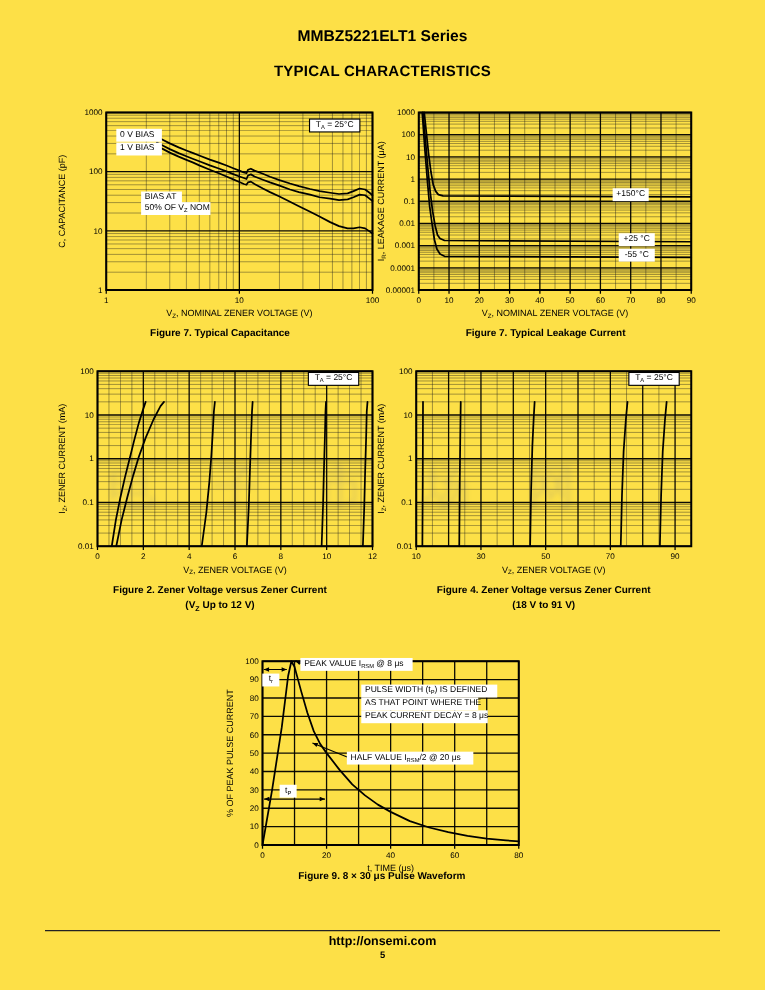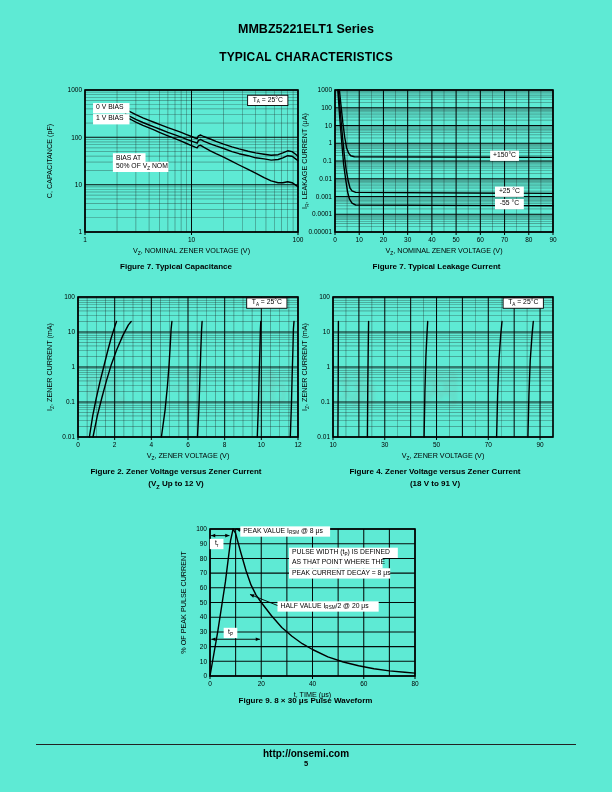--- a/index.html
+++ b/index.html
@@ -1,17 +1,17 @@
 <!DOCTYPE html>
 <html><head>
 <meta charset="utf-8">
 <style>
   html,body{margin:0;padding:0;background:#e8e8e8;}
   .page{
-    position:relative;width:612px;height:792px;margin:0 auto;background:#5eead4;
+    position:relative;width:612px;height:792px;margin:0 auto;background:#fde047;
     font-family:"Liberation Sans",sans-serif;color:#000;overflow:hidden;
   }
   .doc-title{position:absolute;top:22px;left:0;width:612px;text-align:center;
     font-size:12.5px;font-weight:bold;}
   .doc-subtitle{position:absolute;top:50px;left:0;width:612px;text-align:center;
     font-size:12px;font-weight:bold;letter-spacing:.2px;}
   .fig{position:absolute;}
   .caption{position:absolute;text-align:center;font-size:8px;font-weight:bold;line-height:12px;}
   .caption sub{font-size:70%;}
   svg text{font-family:"Liberation Sans",sans-serif;fill:#000;}

